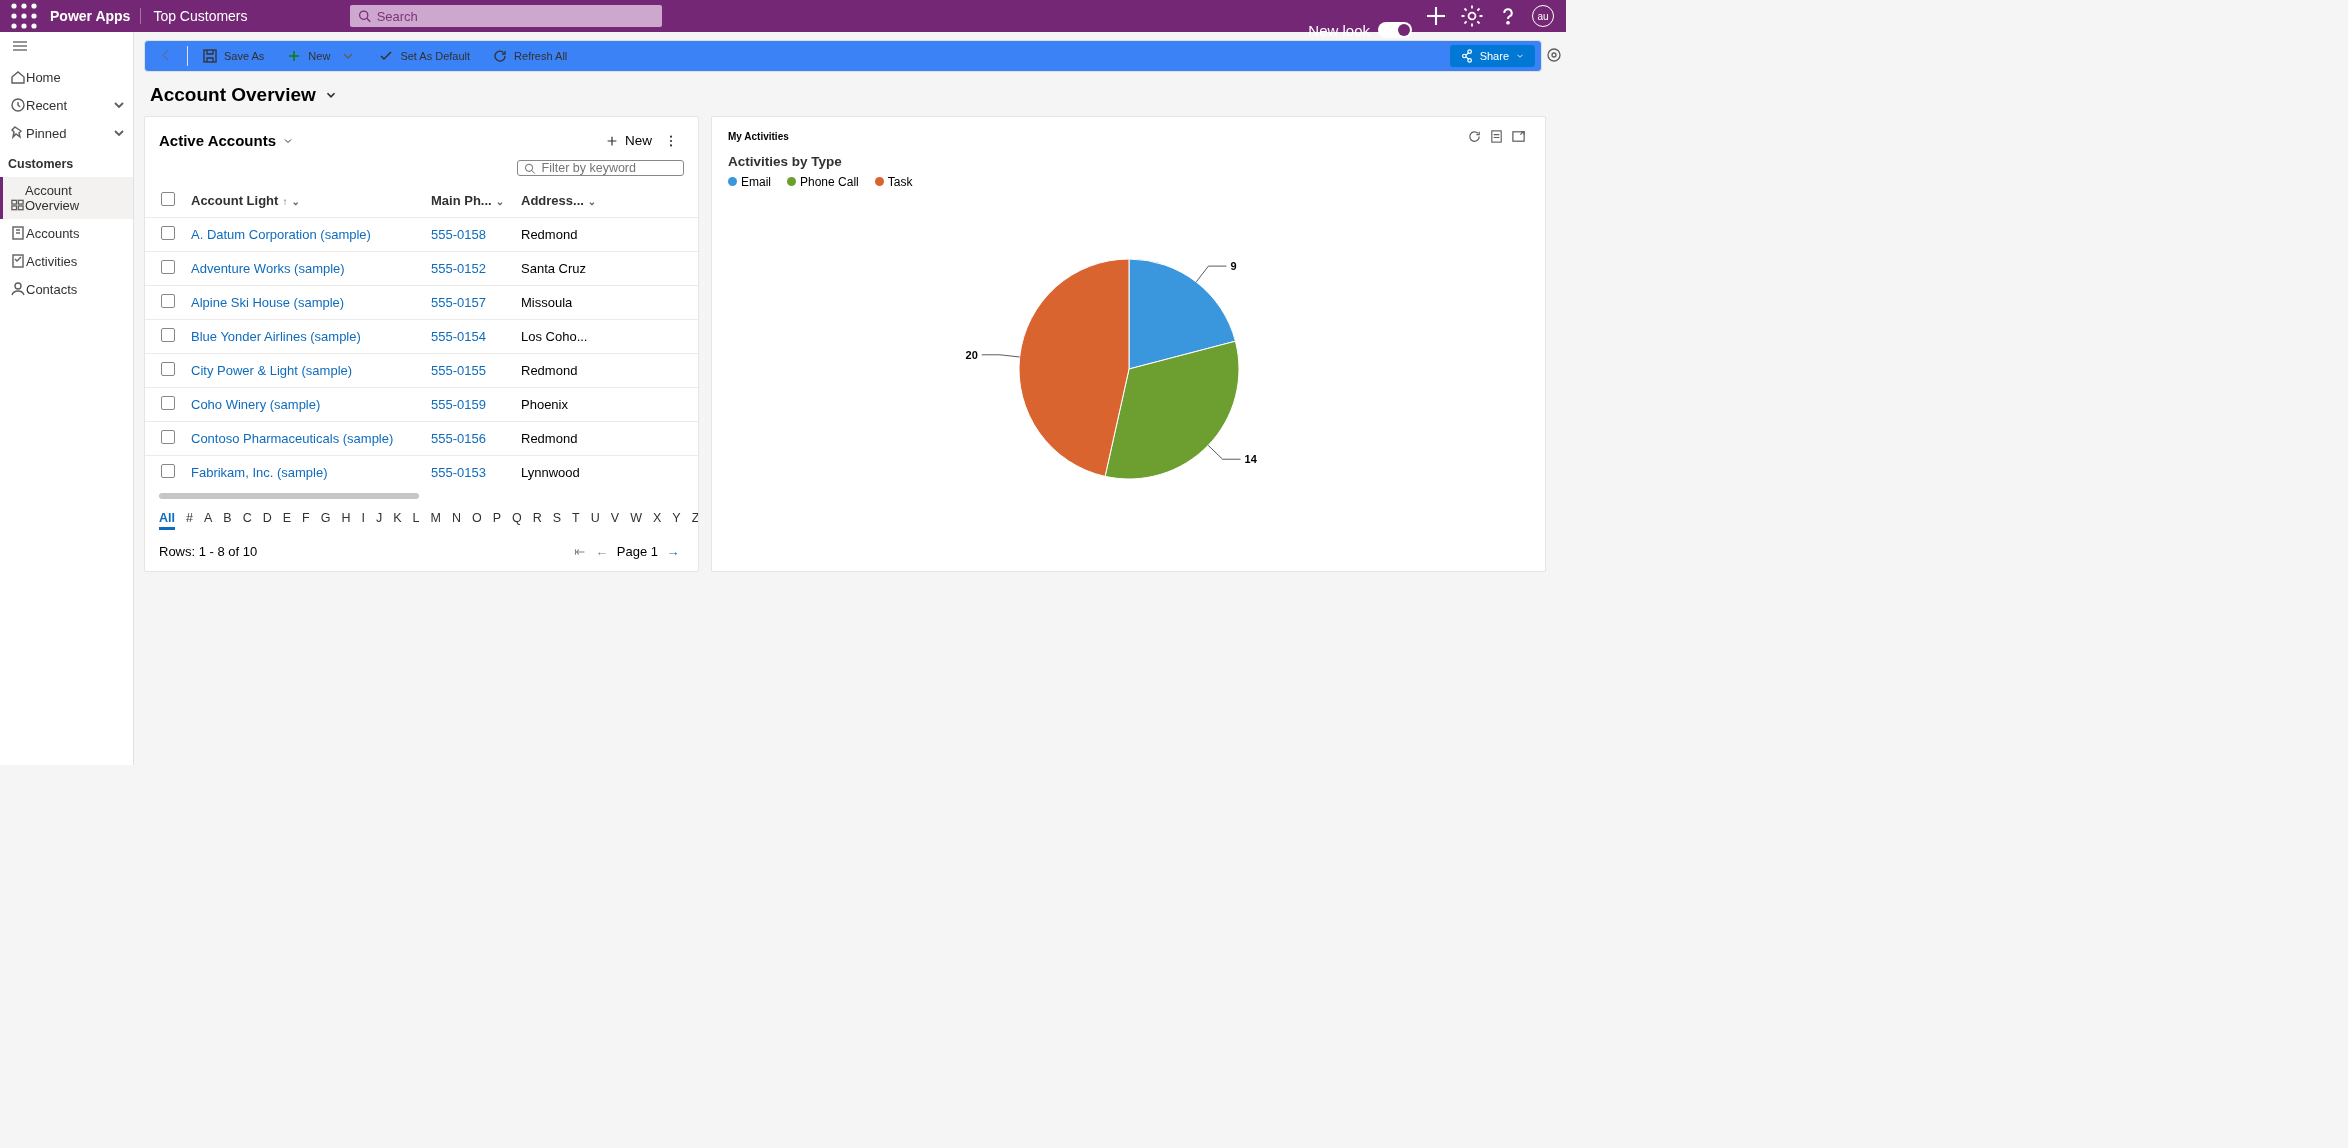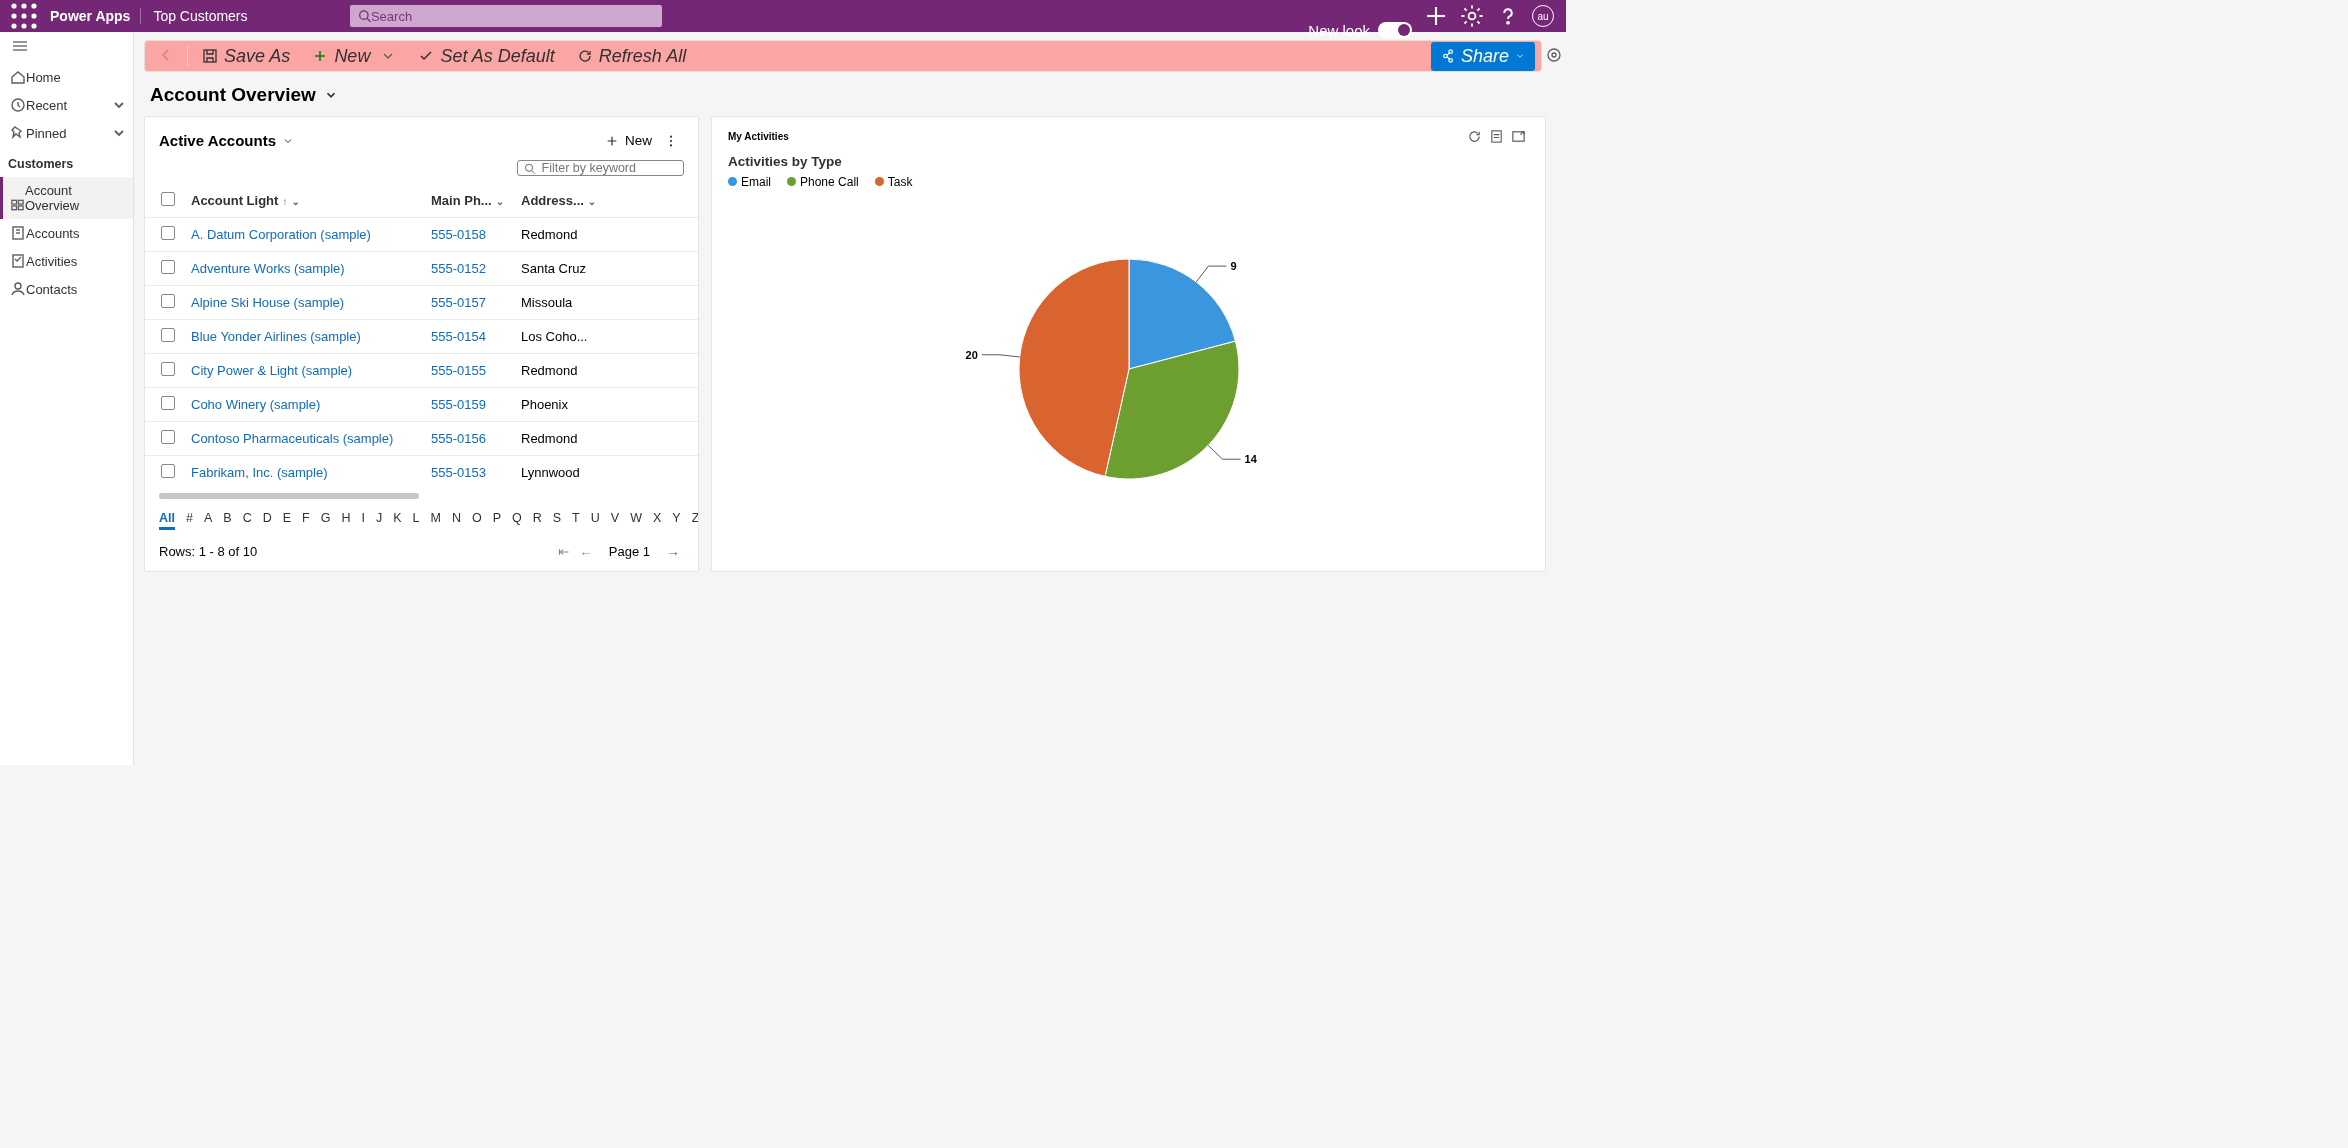--- a/index.html
+++ b/index.html
@@ -5,21 +5,21 @@
 * { box-sizing: border-box; margin: 0; padding: 0; font-family: "Segoe UI", -apple-system, sans-serif; }
 body { background: #f5f5f5; width: 1566px; height: 765px; overflow: hidden; }
 
 
 .top-bar { background: #742774; height: 32px; display: flex; align-items: center; color: white; padding: 0 8px; }
 .waffle { width: 32px; display:flex; align-items:center; justify-content:center; font-size:16px; cursor:pointer; }
 .brand { font-weight:600; font-size:14px; padding: 0 10px; border-right: 1px solid rgba(255,255,255,.35); }
 .page-name { font-size:14px; padding: 0 12px; }
 .search-box { margin-left: 90px; width: 312px; height:22px; background:#cda7cd; border-radius:2px; display:flex; align-items:center; padding:0 8px; }
 .search-box svg { width:14px; height:14px; stroke:#742774; fill:none; }
-.search-box input { border:none; background:transparent; margin-left:0; font-size:13px; color:#742774; width:100%; outline:none; }
+.search-box input { border:none; background:transparent; margin-left:6px; font-size:13px; color:#742774; width:100%; outline:none; }
 .search-box input::placeholder { color:#742774; opacity:.9; }
 .top-spacer { flex:1; }
 .top-right { display:flex; align-items:center; gap:12px; padding-right:4px; }
 .toggle-wrap { display:flex; align-items:center; gap:8px; font-size:15px;margin-top:28px; }
 .toggle { width:34px; height:16px; background:white; border-radius:10px; position:relative; }
 .toggle::after { content:""; width:12px; height:12px; background:#742774; border-radius:50%; position:absolute; right:2px; top:2px; }
 .top-icon { width:24px; height:24px; display:flex; align-items:center; justify-content:center; cursor:pointer; }
 .avatar { width:22px; height:22px; border-radius:50%; border:1.5px solid white; display:flex; align-items:center; justify-content:center; font-size:10px; }
 
 
@@ -32,21 +32,21 @@
 .nav-item svg { width:16px; height:16px; stroke:#605e5c; fill:none; stroke-width:1.4; }
 .nav-item .chev { position:absolute; right:6px; }
 .nav-group { font-weight:600; padding:10px 8px 6px; font-size:12.5px; }
 .nav-item.active { background:#f3f2f1; }
 .nav-item.active::before { content:""; position:absolute; left:0; top:0; bottom:0; width:3px; background:#742774; }
 
 
 .content { flex:1; overflow:auto; position:relative; }
 
 
-.cmdbar { background:#fca5a5; border:1px solid #e1e1e1; border-radius:4px; margin:8px 24px 0 10px; height:32px; display:flex; align-items:center; padding:0 6px; gap:6px; font-size:18px;font-style:italic; }
+.cmdbar { background:#3b82f6; border:1px solid #e1e1e1; border-radius:4px; margin:8px 24px 0 10px; height:32px; display:flex; align-items:center; padding:0 6px; gap:6px; font-size:11px; }
 .cmdbtn { display:flex; align-items:center; gap:6px; padding:4px 8px; cursor:pointer; color:#323130; }
 .cmdbtn svg { width:16px; height:16px; }
 .share-btn { margin-left:auto; background:#0078d4; color:white; border-radius:3px; padding:4px 10px; display:flex; align-items:center; gap:6px; }
 .back-btn { opacity:.4; padding:0 8px; }
 .divider { width:1px; height:20px; background:#e1e1e1; }
 
 
 .copilot-strip { position:absolute; right:0; top:8px; width:24px; display:flex; justify-content:center; padding-top:6px; }
 
 
@@ -418,21 +418,21 @@
             <span>W</span>
             <span>X</span>
             <span>Y</span>
             <span>Z</span>
           </div>
         <div class="pager">
           <span>Rows: 1 - 8 of 10</span>
           <div class="spacer"></div>
           <span class="nav">⇤</span>
           <span class="nav">←</span>
-          <span style="margin:0 12px;">Page 1</span>
+          <span style="margin:0 4px;">Page 1</span>
           <span class="nav active">→</span>
         </div>
       </div>
 
       <div class="card activities">
         <div class="act-head">
           <div class="card-title" style="font-size:10px;">My Activities</div>
           <div class="spacer"></div>
           <div class="act-icon">
               <svg width="15" height="15" viewBox="0 0 16 16" stroke="#605e5c" fill="none" stroke-width="1.3">

